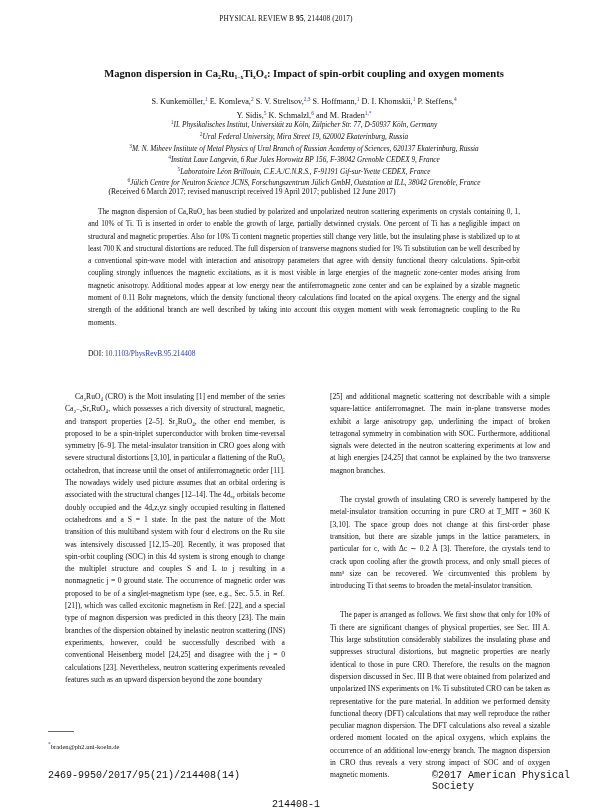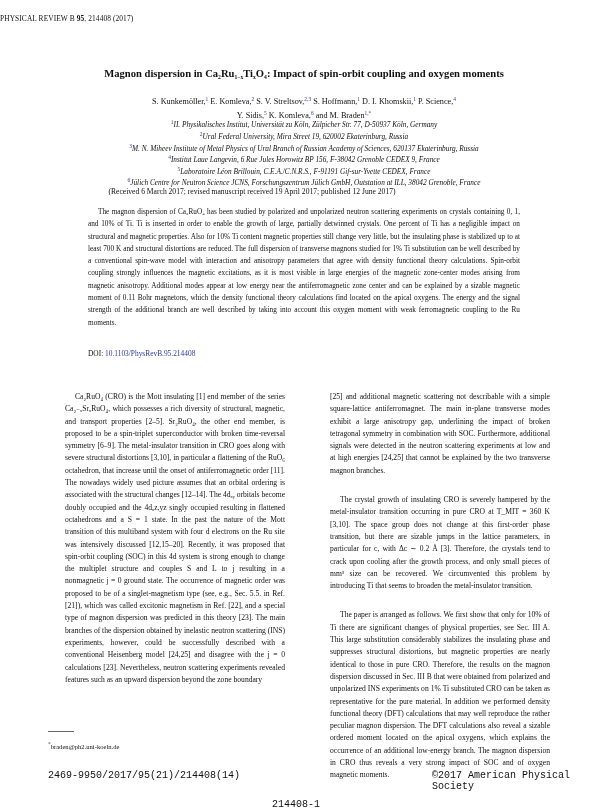--- a/index.html
+++ b/index.html
@@ -1,18 +1,18 @@
 <!DOCTYPE html>
 <html><head>
 <meta charset="utf-8">
 <style>
   html, body { margin: 0; padding: 0; background: #ffffff; }
   body { width: 608px; height: 810px; position: relative; overflow: hidden;
          font-family: "Liberation Serif", "DejaVu Serif", serif; color: #111; }
-  .journal { position: absolute; top: 14px; left: 0; width: 572px; 
+  .journal { position: absolute; top: 14px; left: 0; width: 572px; text-align: center;
              font-size: 7.4px; letter-spacing: 0.1px; }
   .title { position: absolute; top: 68px; left: 0; width: 608px; text-align: center;
            font-size: 10.6px; font-weight: bold; }
   .authors { position: absolute; top: 94px; left: 0; width: 608px; text-align: center;
              font-size: 8.2px; line-height: 11.5px; }
   .aff { position: absolute; left: 0; width: 608px; text-align: center; font-style: italic;
          font-size: 7.3px; line-height: 11.8px; }
   .received { position: absolute; top: 182px; left: 0; width: 504px; text-align: center;
               font-size: 7.6px; }
   sup { font-size: 5.4px; color: #2b3a9e; vertical-align: 3px; font-style: normal; }
@@ -45,23 +45,23 @@
 </div>
 
 <div class="title"><span>Magnon dispersion in Ca</span><sub>2</sub><span>Ru</span><sub>1−x</sub><span>Ti</span><sub>x</sub><span>O</span><sub>4</sub><span>: Impact of spin-orbit coupling and oxygen moments</span></div>
 
 <div class="authors">
   <span><span>S. Kunkemöller,</span><sup>1</sup></span>
   <span><span>E. Komleva,</span><sup>2</sup></span>
   <span><span>S. V. Streltsov,</span><sup>2,3</sup></span>
   <span><span>S. Hoffmann,</span><sup>1</sup></span>
   <span><span>D. I. Khomskii,</span><sup>1</sup></span>
-  <span><span>P. Science,</span><sup>4</sup></span><br>
+  <span><span>P. Steffens,</span><sup>4</sup></span><br>
   <span><span>Y. Sidis,</span><sup>5</sup></span>
-  <span><span>K. Komleva,</span><sup>6</sup></span>
+  <span><span>K. Schmalzl,</span><sup>6</sup></span>
   <span><span>and M. Braden</span><sup>1,*</sup></span>
 </div>
 
 <div class="aff" style="top:117px"><sup>1</sup><span>II. Physikalisches Institut, Universität zu Köln, Zülpicher Str. 77, D-50937 Köln, Germany</span></div>
 <div class="aff" style="top:129px"><sup>2</sup><span>Ural Federal University, Mira Street 19, 620002 Ekaterinburg, Russia</span></div>
 <div class="aff" style="top:141px"><sup>3</sup><span>M. N. Miheev Institute of Metal Physics of Ural Branch of Russian Academy of Sciences, 620137 Ekaterinburg, Russia</span></div>
 <div class="aff" style="top:152px"><sup>4</sup><span>Institut Laue Langevin, 6 Rue Jules Horowitz BP 156, F-38042 Grenoble CEDEX 9, France</span></div>
 <div class="aff" style="top:164px"><sup>5</sup><span>Laboratoire Léon Brillouin, C.E.A./C.N.R.S., F-91191 Gif-sur-Yvette CEDEX, France</span></div>
 <div class="aff" style="top:175px;top:171px"></div>
 <div class="aff" style="top:175px"><sup>6</sup><span>Jülich Centre for Neutron Science JCNS, Forschungszentrum Jülich GmbH, Outstation at ILL, 38042 Grenoble, France</span></div>

